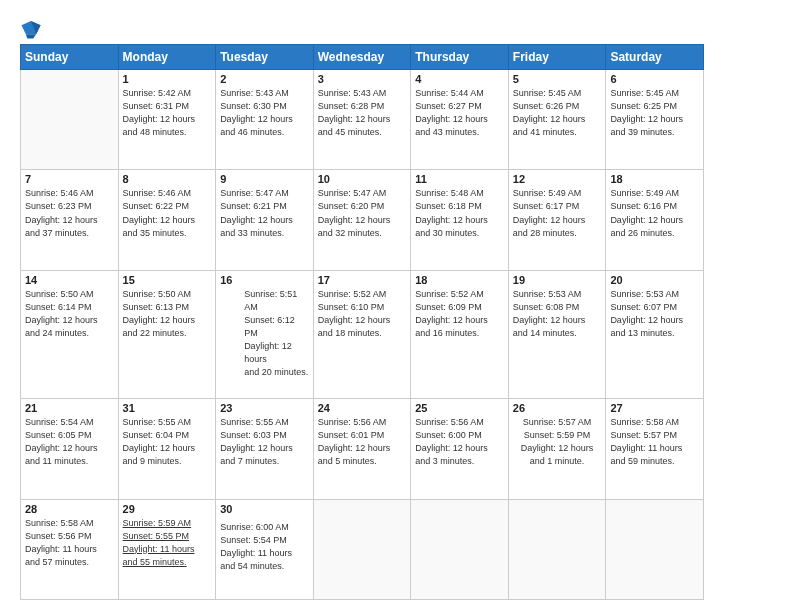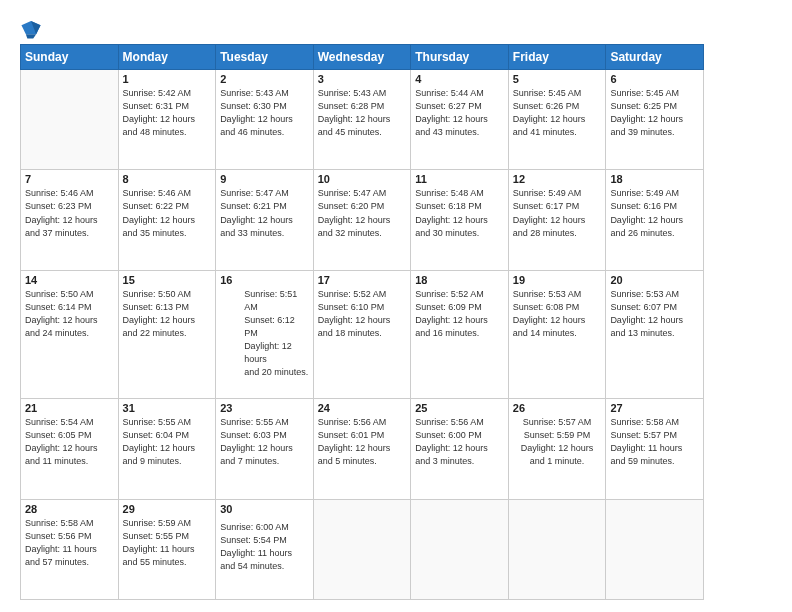--- a/index.html
+++ b/index.html
@@ -331,21 +331,21 @@
         <tr>
           <td>
             <span class="day-number">28</span>
             <div class="day-info" style="white-space: pre-line;">Sunrise: 5:58 AM
 Sunset: 5:56 PM
 Daylight: 11 hours
 and 57 minutes.</div>
           </td>
           <td>
             <span class="day-number">29</span>
-            <div class="day-info" style="white-space: pre-line;">Sunrise: 5:59 AM
+            <div class="day-info" style="white-space: pre-line; text-decoration: underline;">Sunrise: 5:59 AM
 Sunset: 5:55 PM
 Daylight: 11 hours
 and 55 minutes.</div>
           </td>
           <td>
             <span class="day-number">30</span>
             <div class="day-info" style="white-space: pre-line; margin-top: 6px;">Sunrise: 6:00 AM
 Sunset: 5:54 PM
 Daylight: 11 hours
 and 54 minutes.</div>

